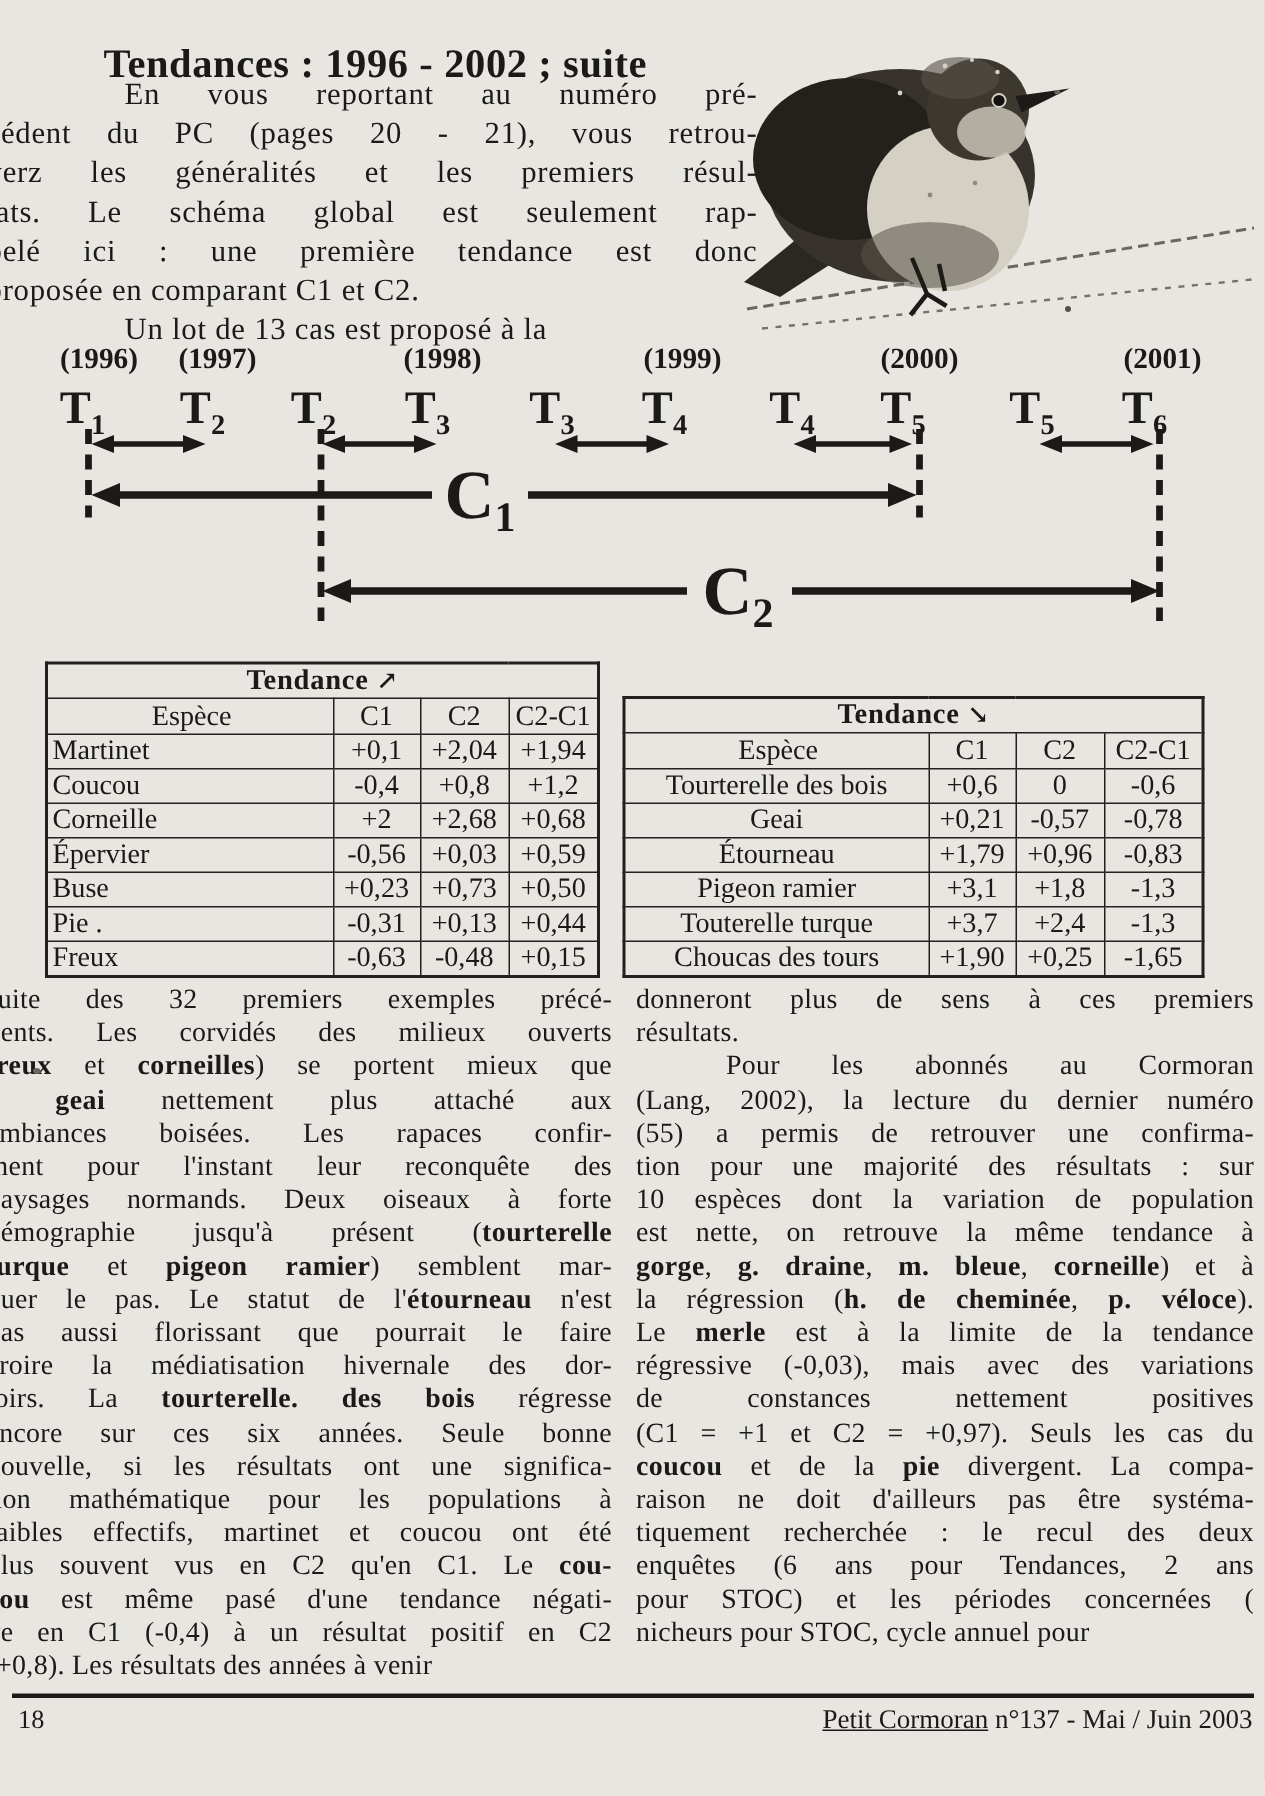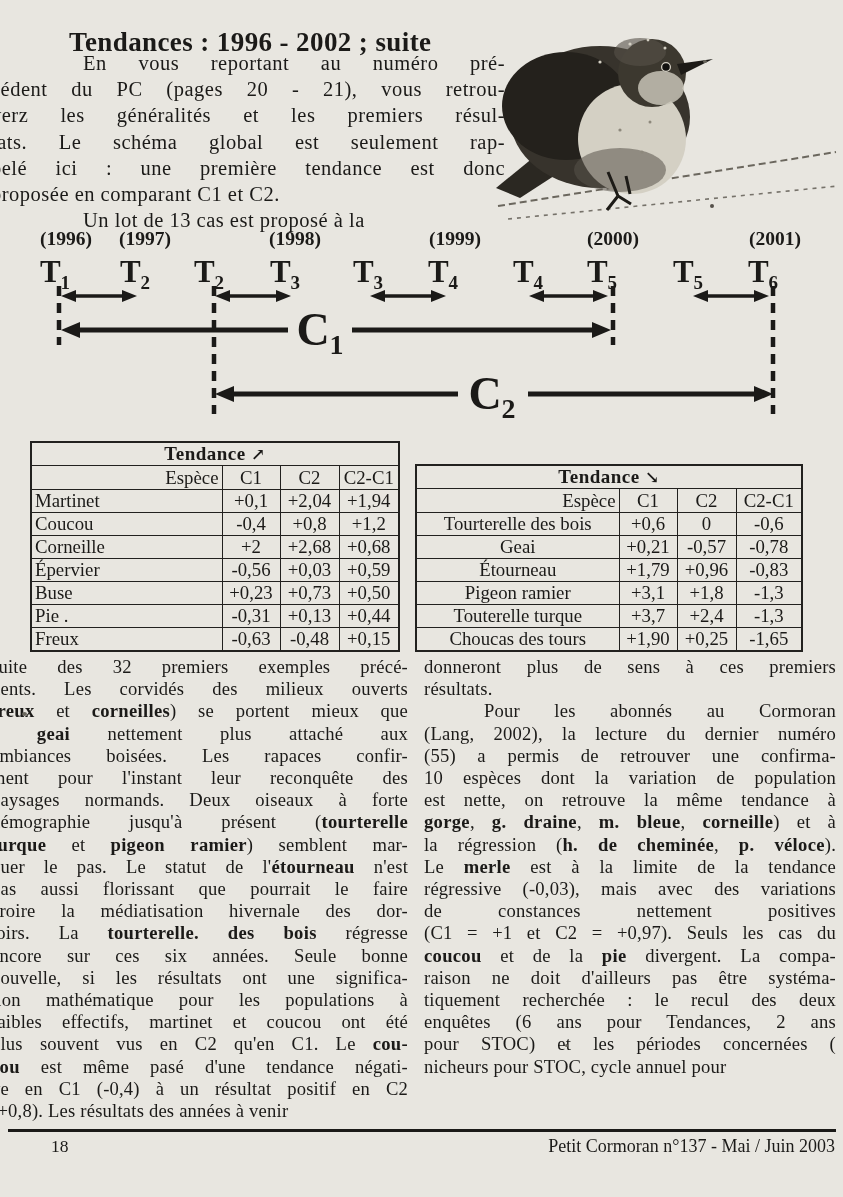--- a/index.html
+++ b/index.html
@@ -18,30 +18,30 @@
   .colR .line.indent{text-indent:60px;}
   .line b{letter-spacing:.3px;}
   
   table.ttable{position:absolute;border-collapse:collapse;table-layout:fixed;
                font-size:18.8px;color:#1b1a18;background:transparent;}
   table.ttable th,table.ttable td{border:1.6px solid #22211f;padding:0 3px;overflow:hidden;white-space:nowrap;}
   table.ttable{border:2.6px solid #22211f;}
   th.ttitle{font-weight:bold;text-align:center;height:22px;font-size:19px;letter-spacing:.5px;}
   th.ttitle .arr{font-size:17px;}
   tr.hdr th{height:23px;font-weight:normal;text-align:center;}
-  tr.hdr th.species{text-align:right;padding-left:5px;}
+  tr.hdr th.species{text-align:center;padding-left:5px;}
   td.species{text-align:left;padding-left:5px;}
   td.num{text-align:center;}
   #table-up tbody td{height:20.3px;}
   #table-down tbody td{height:21.1px;text-align:center;}
   
   .footrule{position:absolute;left:8px;top:1129px;width:828px;height:2.5px;background:#1b1a18;}
-  .pageno{position:absolute;left:12px;top:1136px;font-size:17.5px;margin-left:39px;}
+  .pageno{position:absolute;left:12px;top:1136px;font-size:17.5px;}
   .footright{position:absolute;right:8px;top:1136px;font-size:18px;}
-  .footright .journal{}
+  .footright .journal{text-decoration:underline;}
   svg{position:absolute;}
   .speck{position:absolute;background:#6b685f;border-radius:50%;}
 </style>
 </head>
 <body>
 
 <div id="page">
 
   <div class="title">Tendances : 1996 -  2002 ; suite</div>
 
@@ -293,20 +293,21 @@
       <div class="line"><b>cou</b><span> est même pasé d'une tendance négati-</span></div>
       <div class="line"><span>ve en C1 (-0,4) à un résultat positif en C2</span></div>
       <div class="line end"><span>(+0,8). Les résultats des années à venir</span></div>
     </div>
   <div class="tblock colR">
       <div class="line"><span>donneront plus de sens à ces premiers</span></div>
       <div class="line end"><span>résultats.</span></div>
       <div class="line indent"><span>Pour les abonnés au Cormoran</span></div>
       <div class="line"><span>(Lang, 2002), la lecture du dernier numéro</span></div>
       <div class="line"><span>(55) a permis de retrouver une confirma-</span></div>
+      <div class="line"><span>tion pour une majorité des résultats : sur</span></div>
       <div class="line"><span>10 espèces dont la variation de population</span></div>
       <div class="line"><span>est nette, on retrouve la même tendance à</span></div>
       <div class="line"><b>gorge</b><span>, </span><b>g. draine</b><span>, </span><b>m. bleue</b><span>, </span><b>corneille</b><span>) et à</span></div>
       <div class="line"><span>la régression (</span><b>h. de cheminée</b><span>, </span><b>p. véloce</b><span>).</span></div>
       <div class="line"><span>Le </span><b>merle</b><span> est à la limite de la tendance</span></div>
       <div class="line"><span>régressive (-0,03), mais avec des variations</span></div>
       <div class="line"><span>de constances nettement positives</span></div>
       <div class="line"><span>(C1 = +1 et C2 = +0,97). Seuls les cas du</span></div>
       <div class="line"><b>coucou</b><span> et de la </span><b>pie</b><span> divergent. La compa-</span></div>
       <div class="line"><span>raison ne doit d'ailleurs pas être systéma-</span></div>

